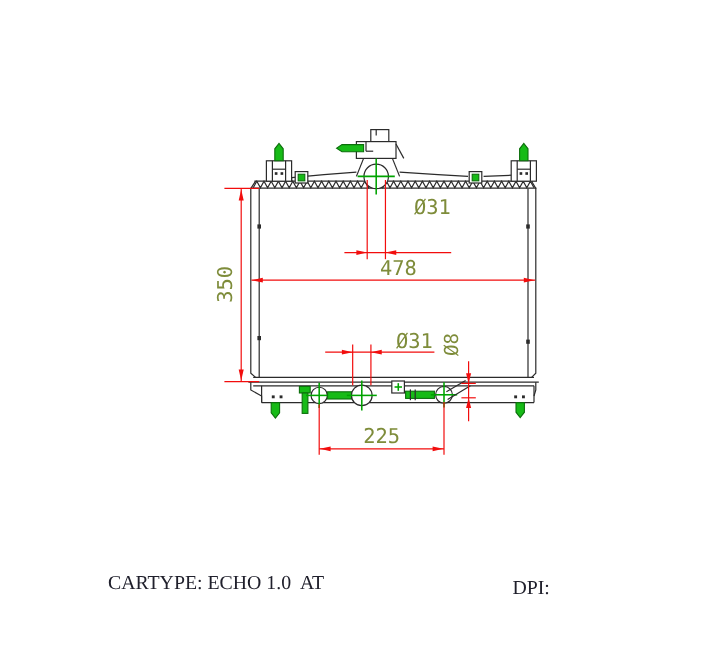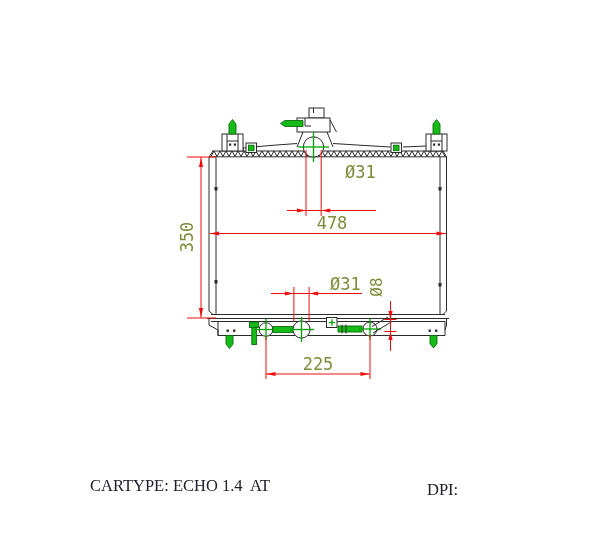--- a/index.html
+++ b/index.html
@@ -208,21 +208,21 @@
         <line class="red" x1="370" y1="335" x2="370" y2="379"></line>
         <line class="red" x1="266" y1="374" x2="370" y2="374"></line>
         <polygon class="redf" points="266.5,374 275.5,372 275.5,376"></polygon>
         <polygon class="redf" points="369.5,374 360.5,372 360.5,376"></polygon>
         <text class="dimtxt" x="318" y="369.5" text-anchor="middle">225</text>
       </g>
     </g>
   </svg>
 
   <div class="spec-col spec-left">
-    <div class="spec-line">CARTYPE: ECHO 1.4  AT</div>
+    <div class="spec-line">CARTYPE: ECHO 1.0  AT</div>
     
     
     
   </div>
 
   <div class="spec-col spec-right">
     <div class="spec-line">DPI:</div>
     
     
   </div>

